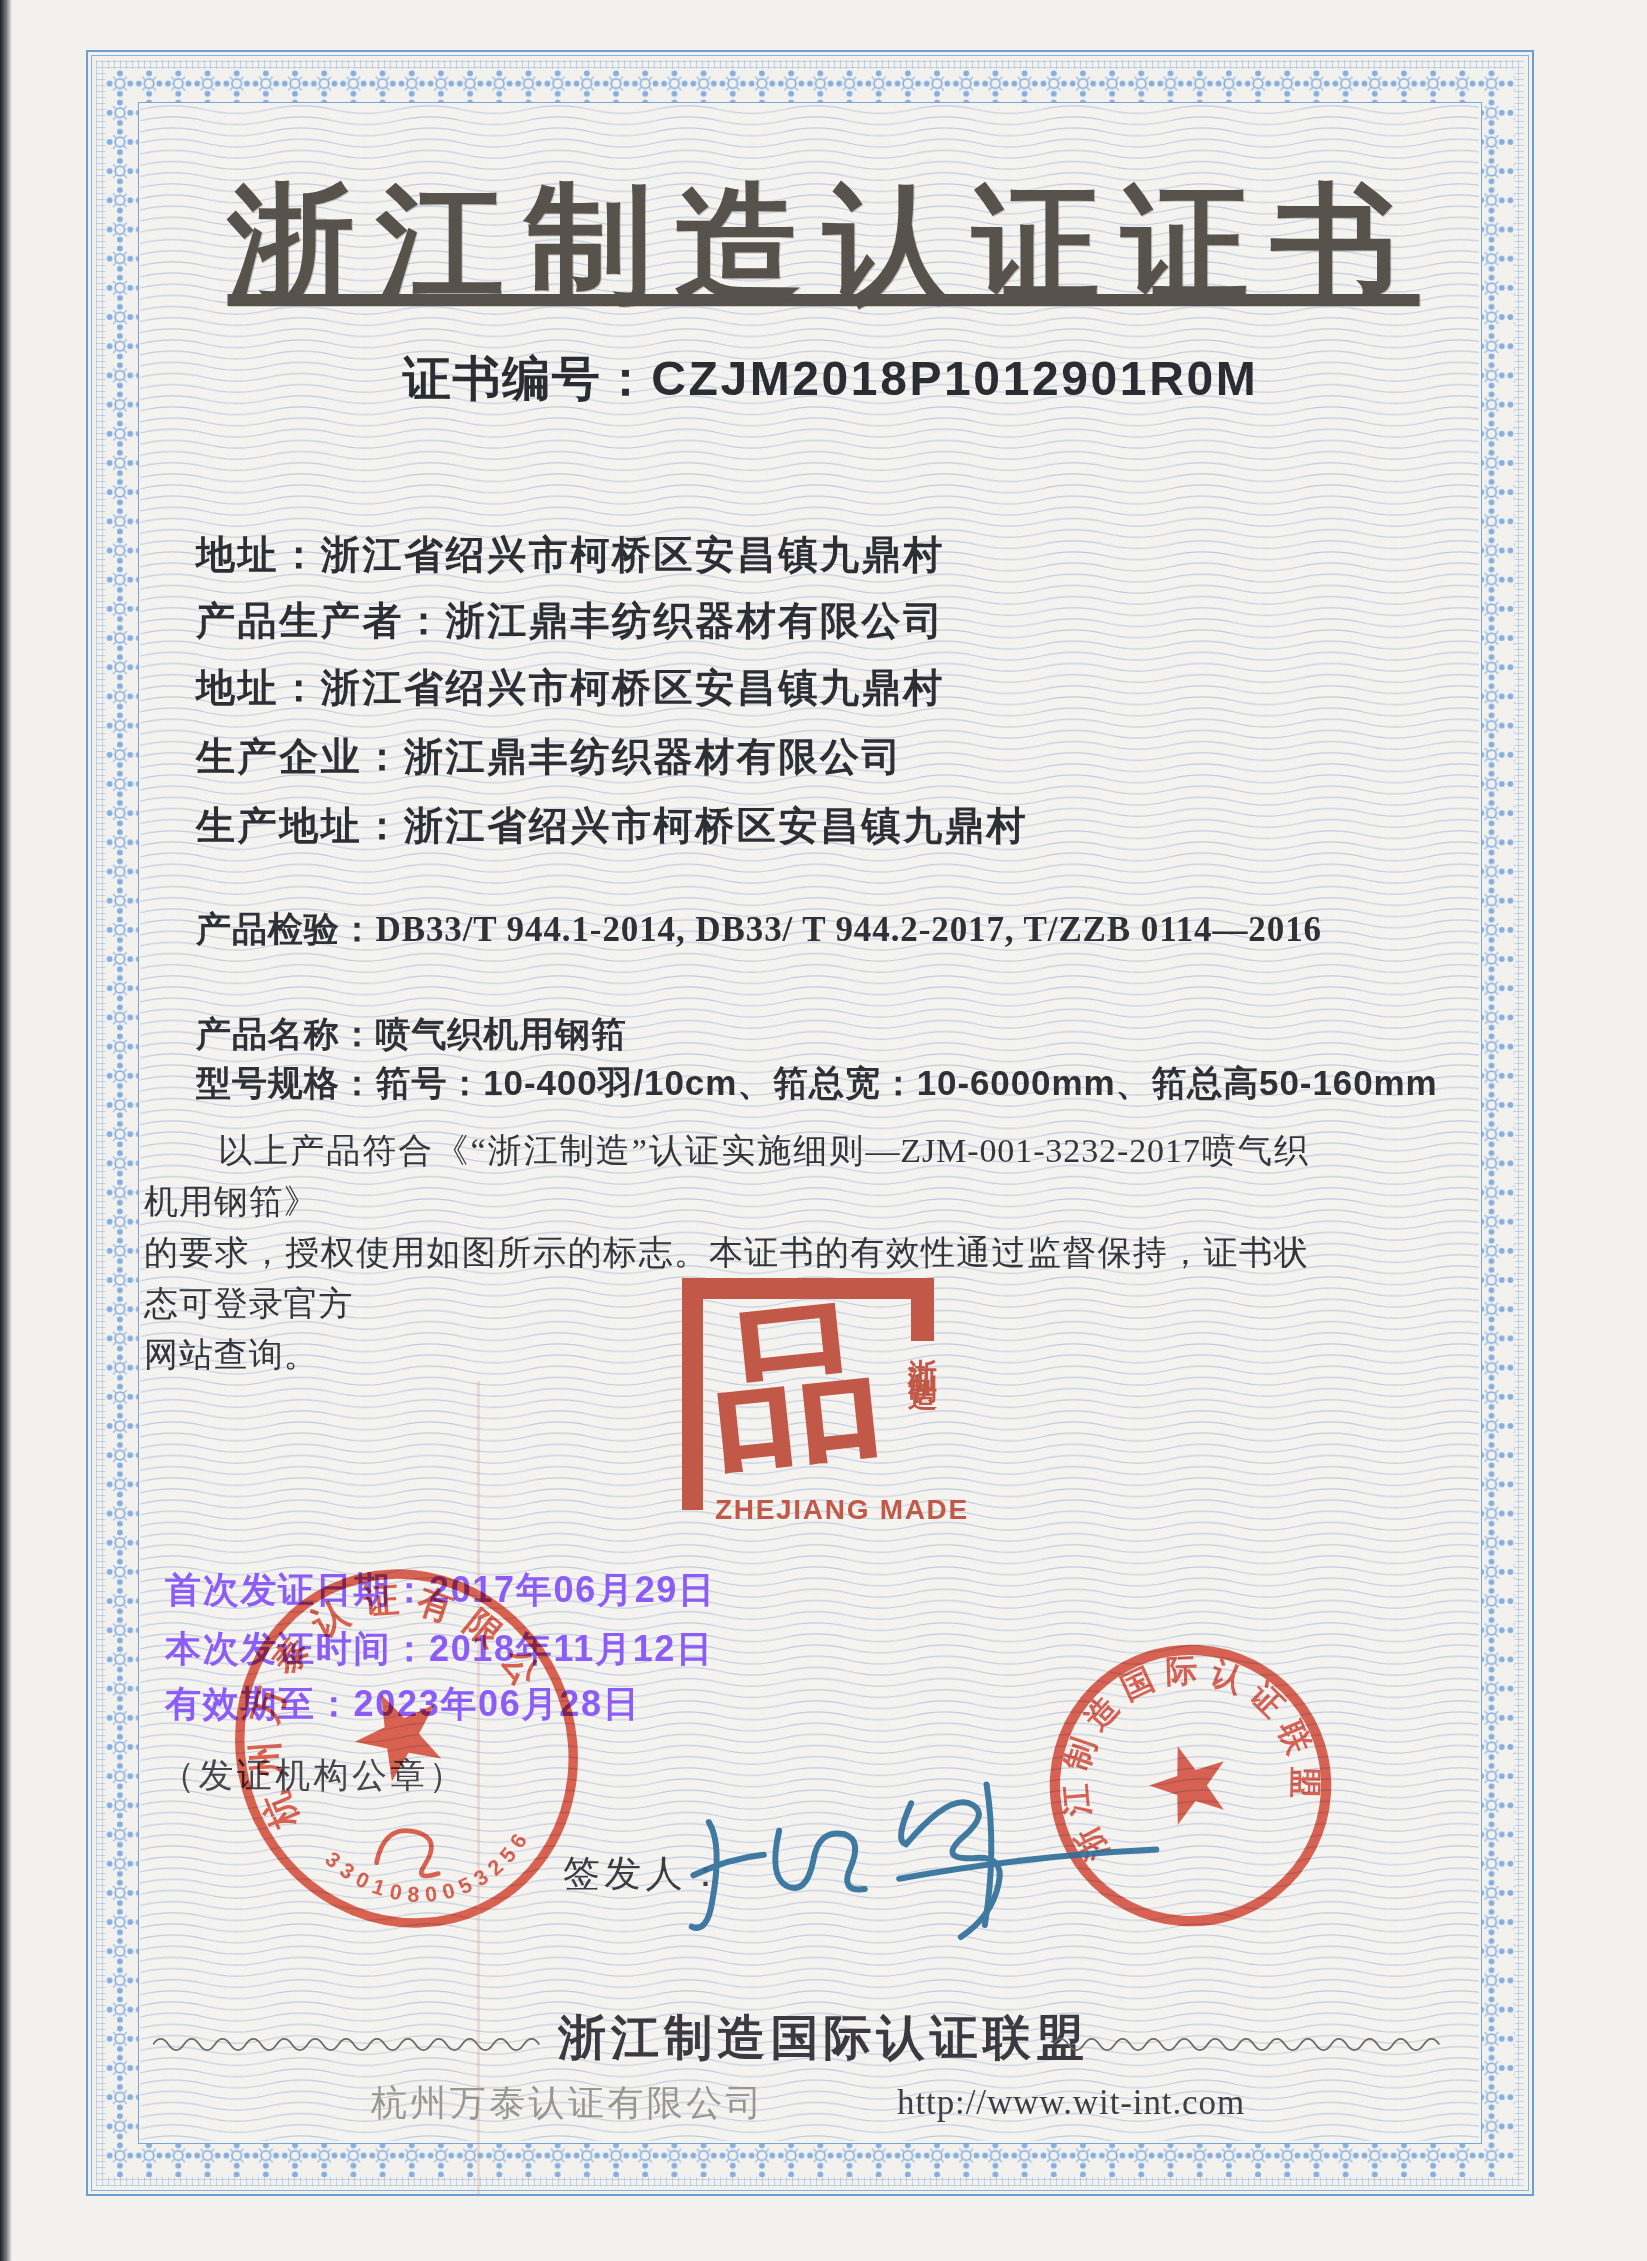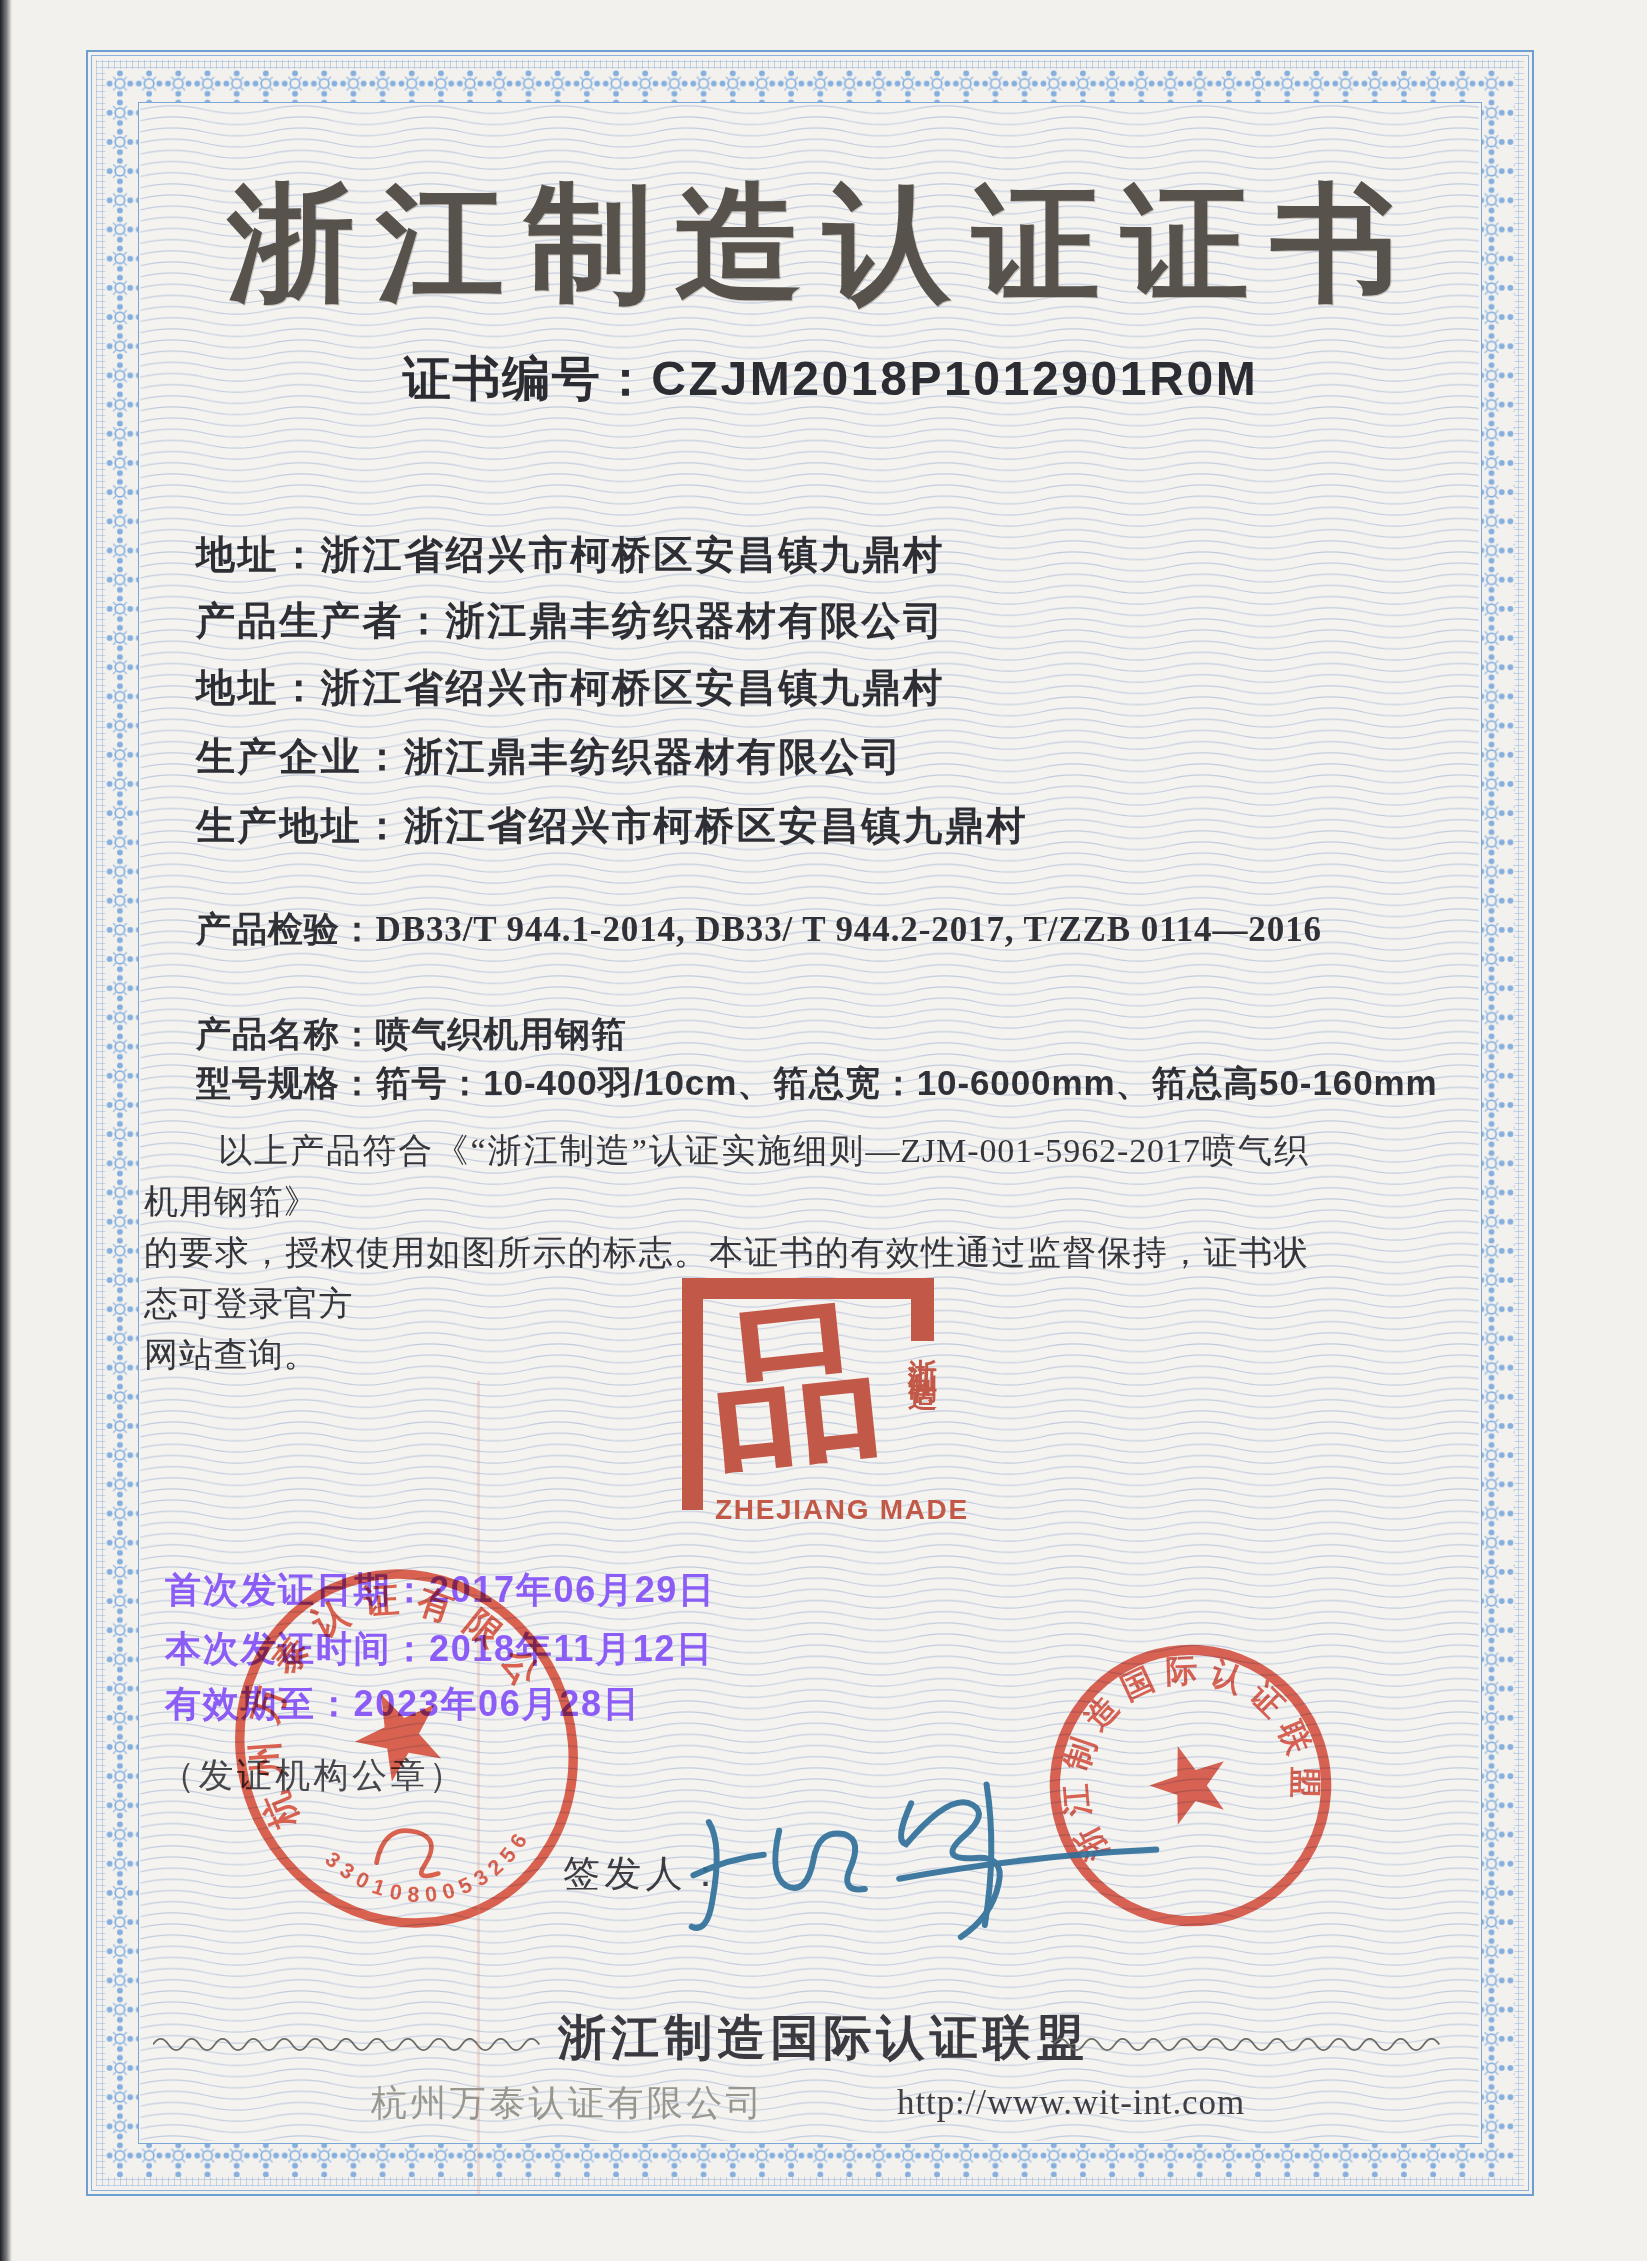--- a/index.html
+++ b/index.html
@@ -19,21 +19,21 @@
   .band-grid{position:absolute;inset:7.7px;
      background-image:repeating-linear-gradient(0deg,rgba(124,164,214,.40) 0 0.9px,transparent 0.9px 6px),
                       repeating-linear-gradient(90deg,rgba(124,164,214,.40) 0 0.9px,transparent 0.9px 6px);}
   .floral-svg{position:absolute;inset:17px;width:calc(100% - 34px);height:calc(100% - 34px);}
   .inner-area{position:absolute;inset:50px;background:#f4f3f0;border:1.7px solid #7aa7d5;box-sizing:border-box;}
   .waves-svg{position:absolute;inset:52px;width:calc(100% - 105px);height:calc(100% - 105px);}
 
   
   .title{left:0;top:160px;width:100%;text-align:center;font-size:127px;font-weight:700;
          color:#57524b;letter-spacing:22px;font-family:"Liberation Serif","DejaVu Serif",serif;
-         text-shadow:0.9px 0.9px 0 rgba(70,60,50,.25);}
+         text-shadow:0.9px 0.9px 0 rgba(70,60,50,.25);text-decoration:underline;}
   .certno{left:0;top:347px;width:100%;text-align:center;font-size:48px;font-weight:700;color:#2c2d32;letter-spacing:1.7px;margin-left:7px;}
   .certno .num{font-weight:600;letter-spacing:2.6px;}
 
   .info-line{left:196px;font-size:39px;font-weight:700;color:#2e2f35;letter-spacing:2.6px;white-space:nowrap;}
   .detail-line{left:196px;font-size:35px;font-weight:700;color:#303136;letter-spacing:0.9px;white-space:nowrap;}
   .detail-line .v-serif{font-family:"Liberation Serif","DejaVu Serif",serif;font-weight:700;letter-spacing:0.9px;}
 
   .para{left:144px;top:1125px;width:1165px;font-size:34px;line-height:51px;color:#35363c;
         text-align:justify;letter-spacing:0.9px;}
   .para .pline{display:block;}
@@ -123,21 +123,21 @@
     <span>产品检验：</span><span class="v-serif">DB33/T 944.1-2014, DB33/ T 944.2-2017, T/ZZB 0114—2016</span>
   </div>
   <div class="abs detail-line" style="top:1011px">
     <span>产品名称：</span><span>喷气织机用钢筘</span>
   </div>
   <div class="abs detail-line" style="top:1060px">
     <span>型号规格：</span><span>筘号：10-400羽/10cm、筘总宽：10-6000mm、筘总高50-160mm</span>
   </div>
 
   <div class="abs para serif">
-    <span class="pline first">以上产品符合《“浙江制造”认证实施细则—ZJM-001-5962-2017喷气织机用钢筘》</span>
+    <span class="pline first">以上产品符合《“浙江制造”认证实施细则—ZJM-001-3232-2017喷气织机用钢筘》</span>
     <span class="pline">的要求，授权使用如图所示的标志。本证书的有效性通过监督保持，证书状态可登录官方</span>
     <span class="pline">网站查询。</span>
   </div>
 
   <div class="abs logo">
     <div class="bar" style="left:0;top:0;width:252px;height:21.4px;"></div>
     <div class="bar" style="left:229px;top:0;width:23px;height:63px;"></div>
     <div class="bar" style="left:0;top:0;width:21.4px;height:232px;"></div>
     <div class="logo-glyph">品</div>
     <div class="logo-vert">浙江制造</div>

